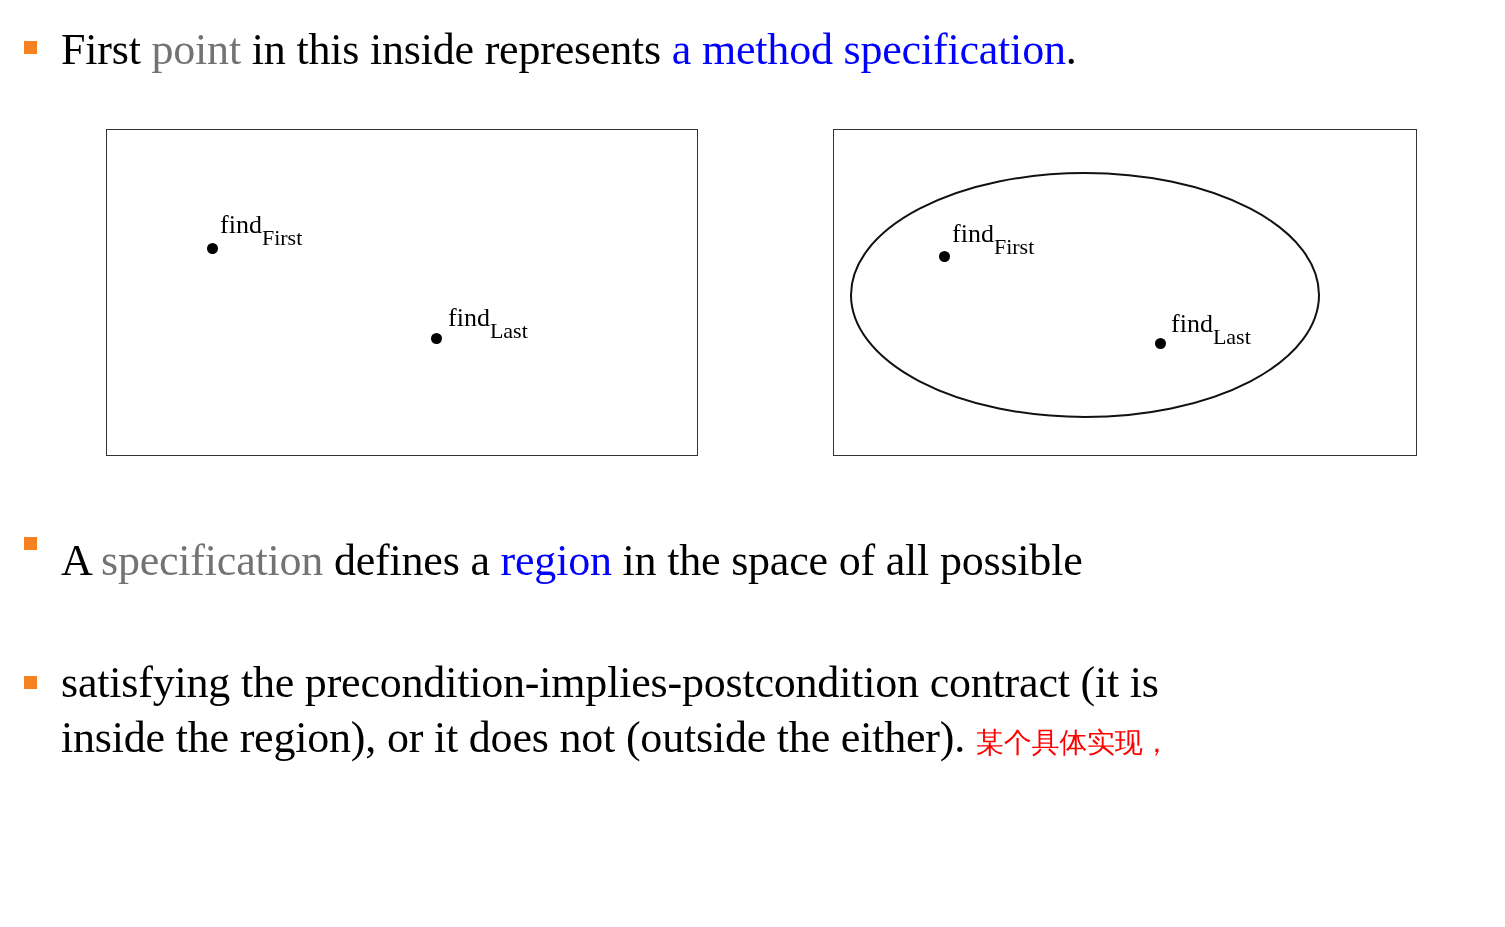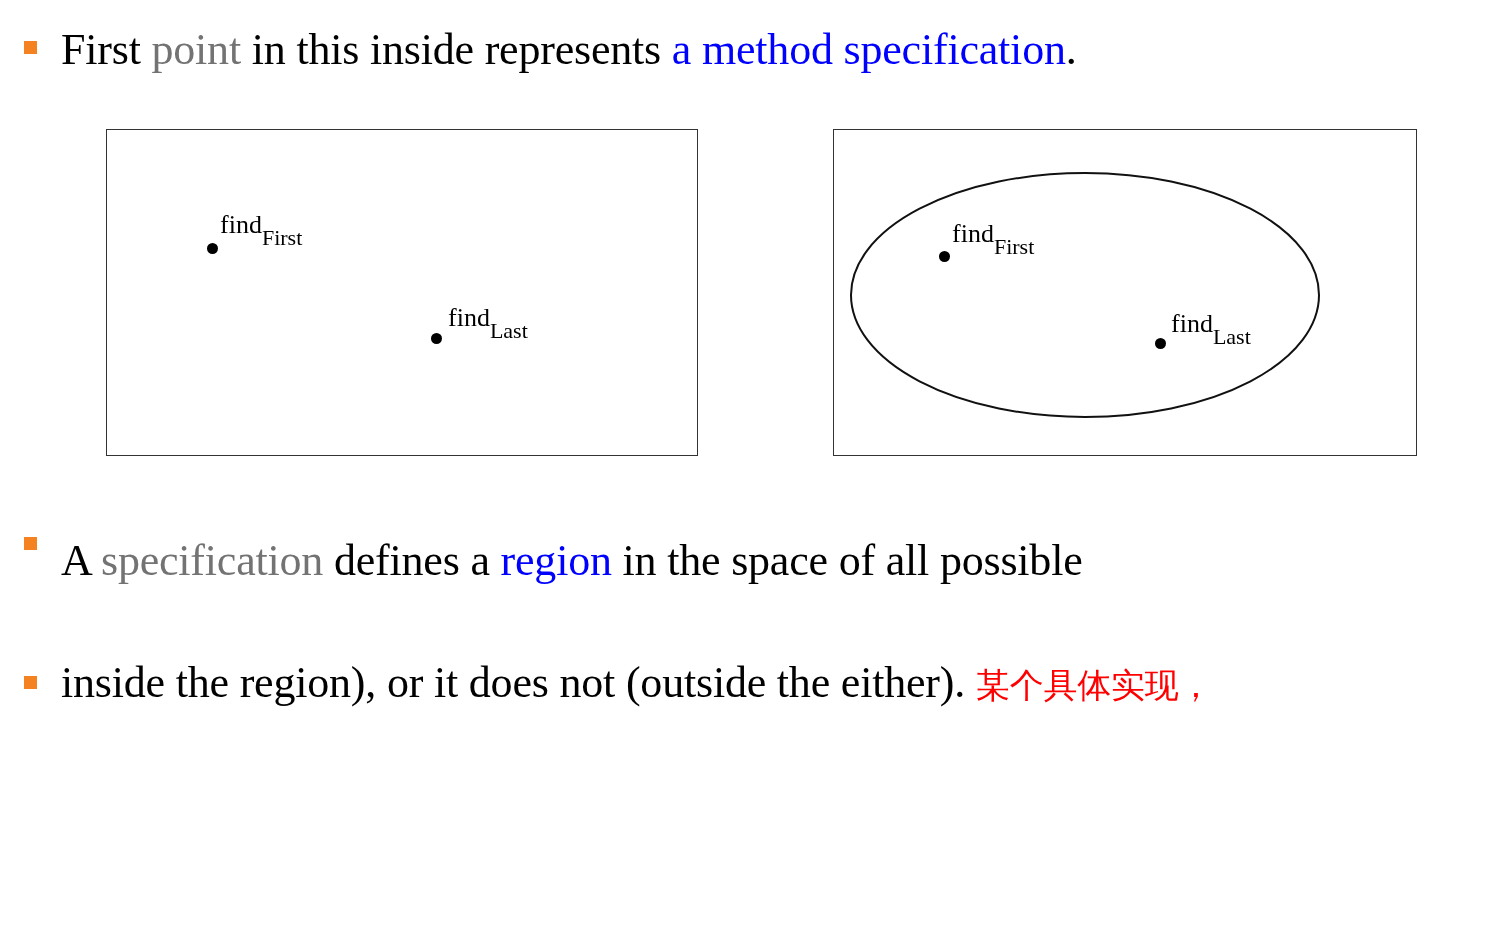--- a/index.html
+++ b/index.html
@@ -28,21 +28,21 @@
       font-size: 44px;
       line-height: 55px;
       letter-spacing: -0.2px;
       white-space: nowrap;
     }
     .red { color: #737373; }
     .blue { color: #0000ff; }
     .cjk {
       color: #ff0000;
       font-family: "DejaVu Sans", sans-serif;
-      font-size: 34px;
+      font-size: 28px;
     }
     .panel {
       position: absolute;
       border: 1.5px solid #333333;
       background: #ffffff;
       box-sizing: border-box;
     }
     .dot {
       position: absolute;
       width: 11px;
@@ -109,14 +109,15 @@
   </div>
 </div>
 
 <div class="bullet" style="top:537px;"></div>
 <div class="para" style="top:512px;margin-top:21px;">
   <div><span>A </span><span class="red">specification</span><span> defines a </span><span class="blue">region</span><span> in the space of all possible</span></div>
 </div>
 
 <div class="bullet" style="top:676px;"></div>
 <div class="para" style="top:655px;">
+  <div>satisfying the precondition-implies-postcondition contract (it is</div>
   <div><span>inside the region), or it does not (outside the either). </span><span class="cjk">某个具体实现，</span></div>
 </div>
 
 </body></html>

